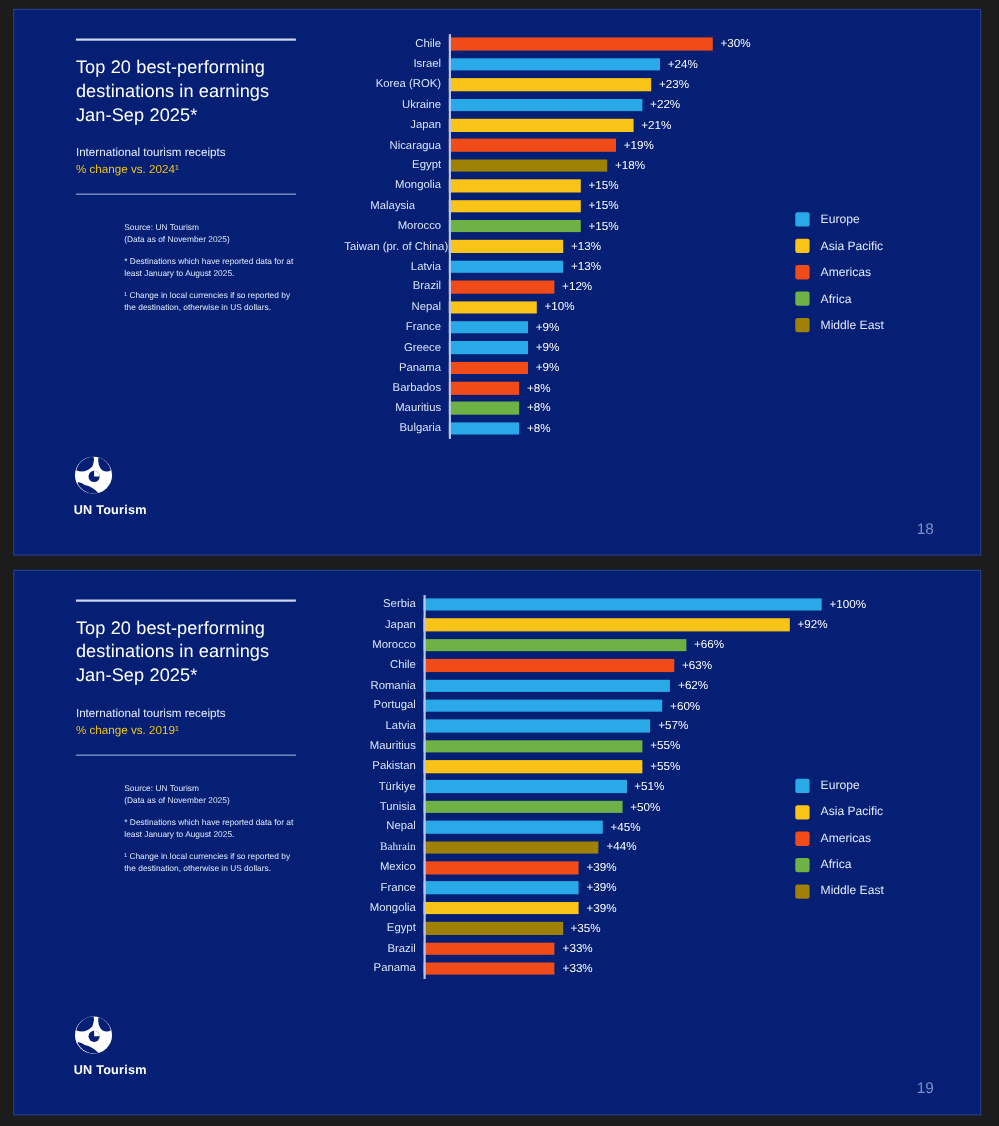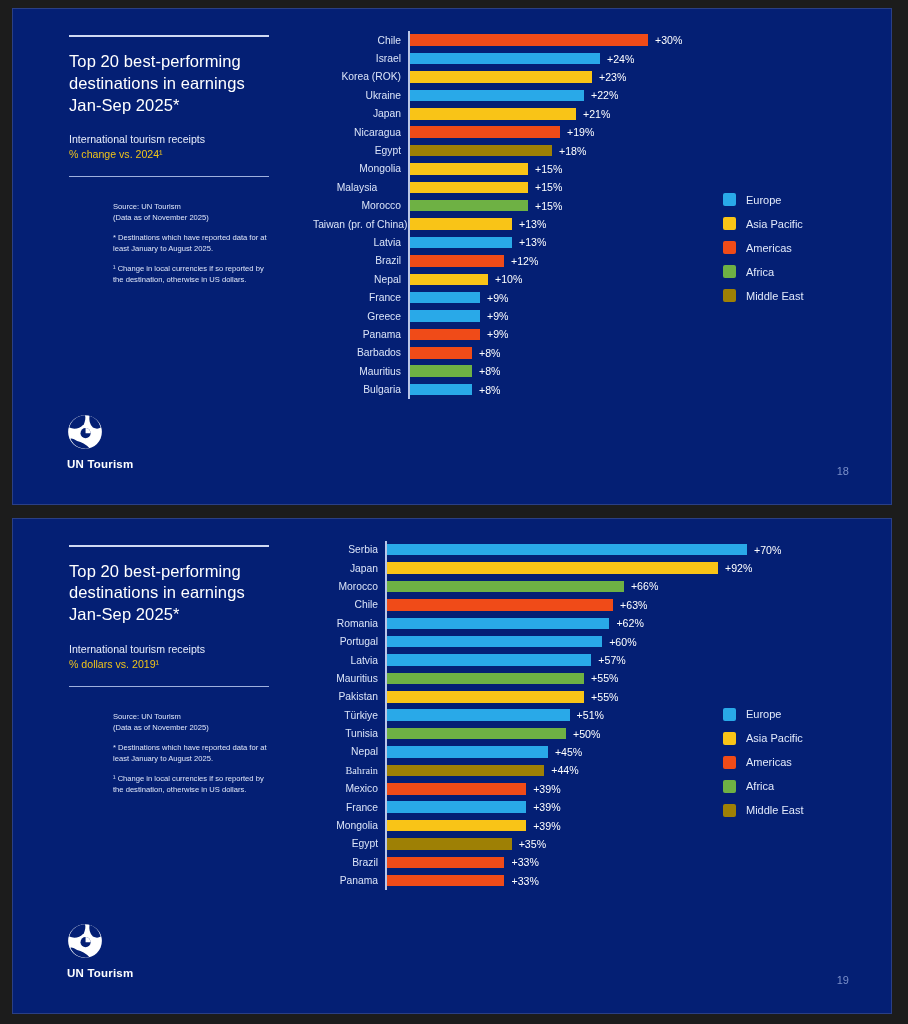--- a/index.html
+++ b/index.html
@@ -75,23 +75,23 @@
   .logo-text {
     color: #ffffff;
     font-size: 11.5px;
     font-weight: bold;
     margin-top: 8px;
     letter-spacing: .2px;
   }
   .page-num {
     position: absolute;
     right: 42px;
-    bottom: 27px;
+    bottom: 16px;
     color: #7b8fc9;
-    font-size: 11px;
+    font-size: 14px;
   }
 
   
   .chart {
     position: absolute;
     top: 22px;
     left: 300px;
     right: 10px;
     bottom: 10px;
   }
@@ -345,21 +345,21 @@
         </div>
     </div>
   </section>
 
   <section class="slide">
     <div class="left-panel">
       <div class="rule"></div>
       <div class="panel-title">Top 20 best-performing destinations in earnings Jan-Sep 2025*</div>
       <div class="panel-sub">
         <span>International tourism receipts</span>
-        <span class="accent">% dollars vs. 2019¹</span>
+        <span class="accent">% change vs. 2019¹</span>
       </div>
       <div class="rule-wrap">
         <div class="rule thin"></div>
       </div>
       <div class="notes">
         <p style="white-space:pre-line">Source: UN Tourism
 (Data as of November 2025)</p>
         <p>* Destinations which have reported data for at least January to August 2025.</p>
         <p>¹ Change in local currencies if so reported by the destination, otherwise in US dollars.</p>
       </div>
@@ -379,21 +379,21 @@
 
     <div class="page-num">19</div>
 
     <div class="chart">
       <div class="rows" id="rows-1">
           <div class="axis-line" style="left: 72px;"></div>
           <div class="row">
             <div class="cat" style="width: 72px;">Serbia</div>
             <div class="barwrap">
               <div class="bar" style="width: 362px; background: rgb(41, 169, 232);"></div>
-              <div class="val">+70%</div>
+              <div class="val">+100%</div>
             </div>
           </div>
           <div class="row">
             <div class="cat" style="width: 72px;">Japan</div>
             <div class="barwrap">
               <div class="bar" style="width: 333.04px; background: rgb(249, 196, 23);"></div>
               <div class="val">+92%</div>
             </div>
           </div>
           <div class="row">

